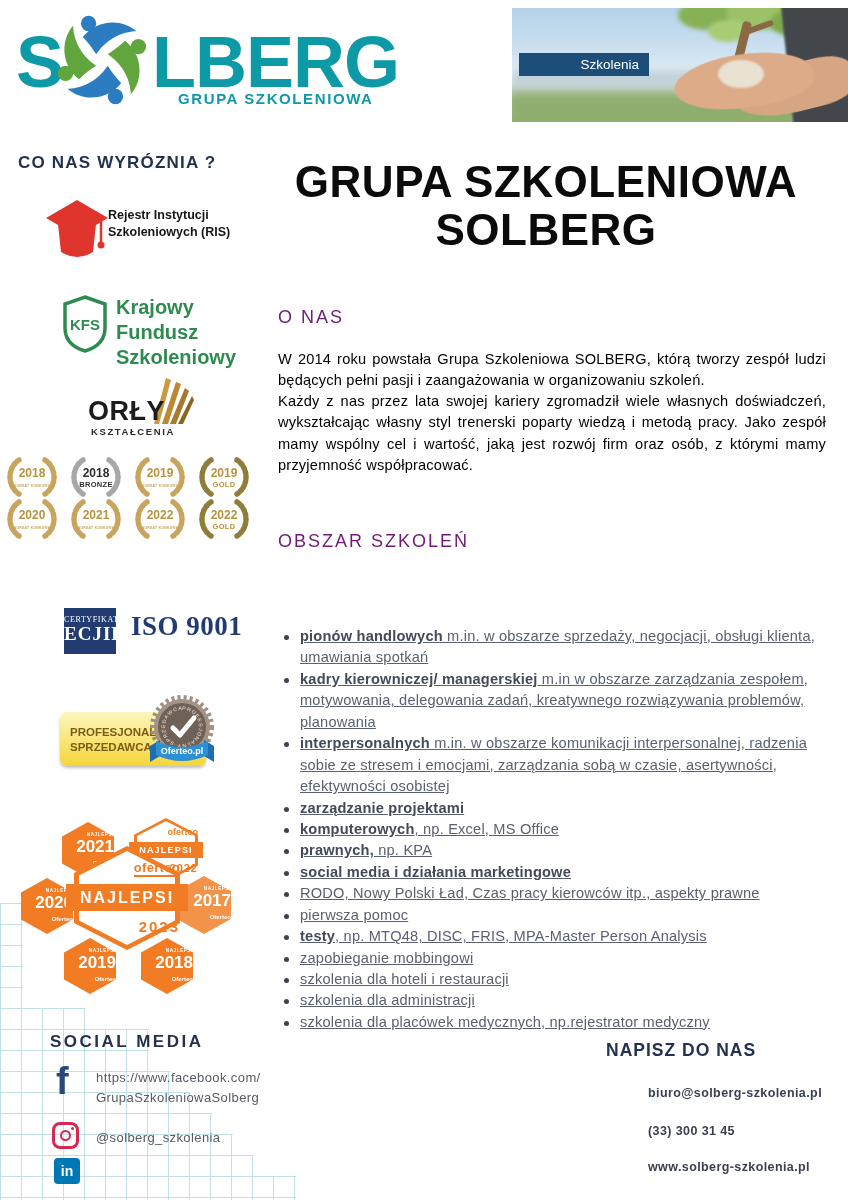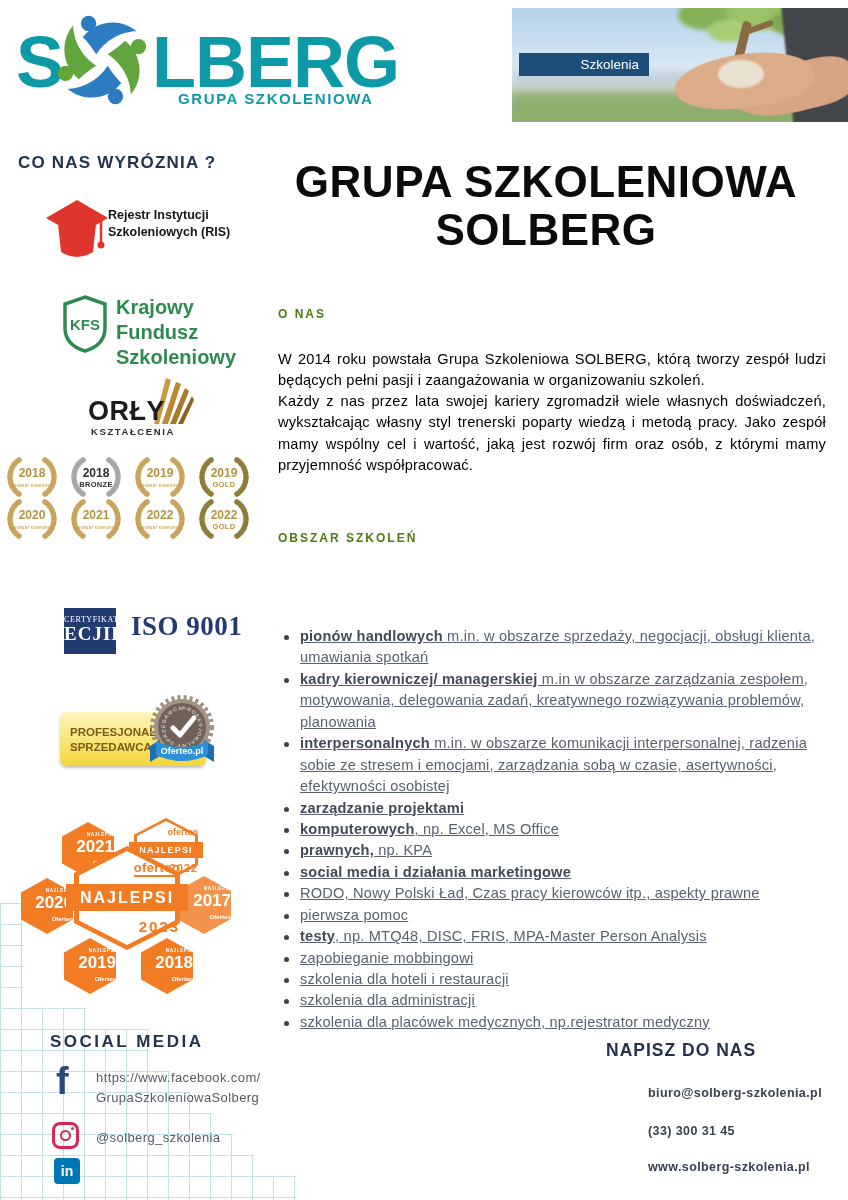--- a/index.html
+++ b/index.html
@@ -122,21 +122,21 @@
   .li-icon { left:54px; top:1158px; width:26px; height:26px; background:#0077b5; border-radius:4px; color:#fff;
              font-size:14px; font-weight:800; text-align:center; line-height:26px; z-index:1; }
   .row-text { color:#555a63; font-size:13px; letter-spacing:.4px; line-height:1.55; z-index:1; }
   .fb-text { left:96px; top:1068px; }
   .ig-text { left:96px; top:1128px; }
   .li-text { left:96px; top:1178px;margin-top:40px; }
 
   
   .title { left:266px; top:158px; width:560px; text-align:center; font-size:44px; font-weight:800;
            color:#0b0b0b; line-height:1.1; letter-spacing:.5px; }
-  .sec-h { font-size:12px; font-weight:700; color:#4d7c0f; letter-spacing:2px; }
+  .sec-h { font-size:18px; font-weight:400; color:#701a75; letter-spacing:2px; }
   .about-h { left:278px; top:307px; }
   .about-p { left:278px; top:349px; width:548px; font-size:14.6px; color:#000000; line-height:1.45;
              text-align:justify; letter-spacing:.2px; }
   .areas-h { left:278px; top:531px; }
   .areas-intro { left:278px; top:561px; width:548px; font-size:14.6px; color:#596070; line-height:1.45; letter-spacing:.2px; }
   .bullets { left:278px; top:626px; width:550px; list-style:none; }
   .bullet { position:relative; padding-left:22px; font-size:14.6px; color:#596070; line-height:1.47; letter-spacing:.2px;text-decoration:underline; }
   .bullet::before { content:""; position:absolute; left:6px; top:9px; width:5px; height:5px; border-radius:50%; background:#3c414d; }
   .b-bold { font-weight:700; color:#434a59; }
   .contact-h { left:606px; top:1040px; font-size:17.5px; font-weight:800; color:#24324f; letter-spacing:1px; }

